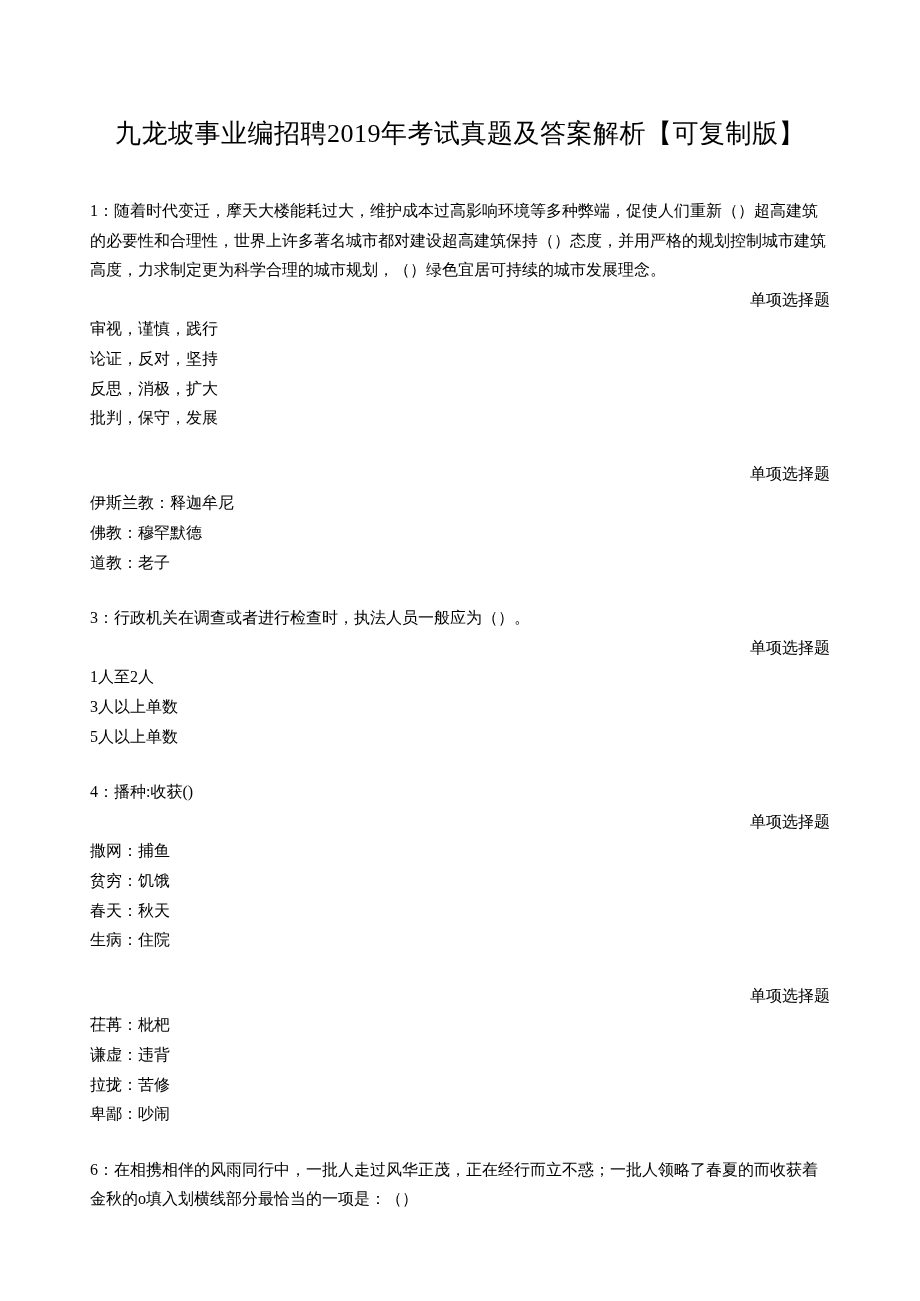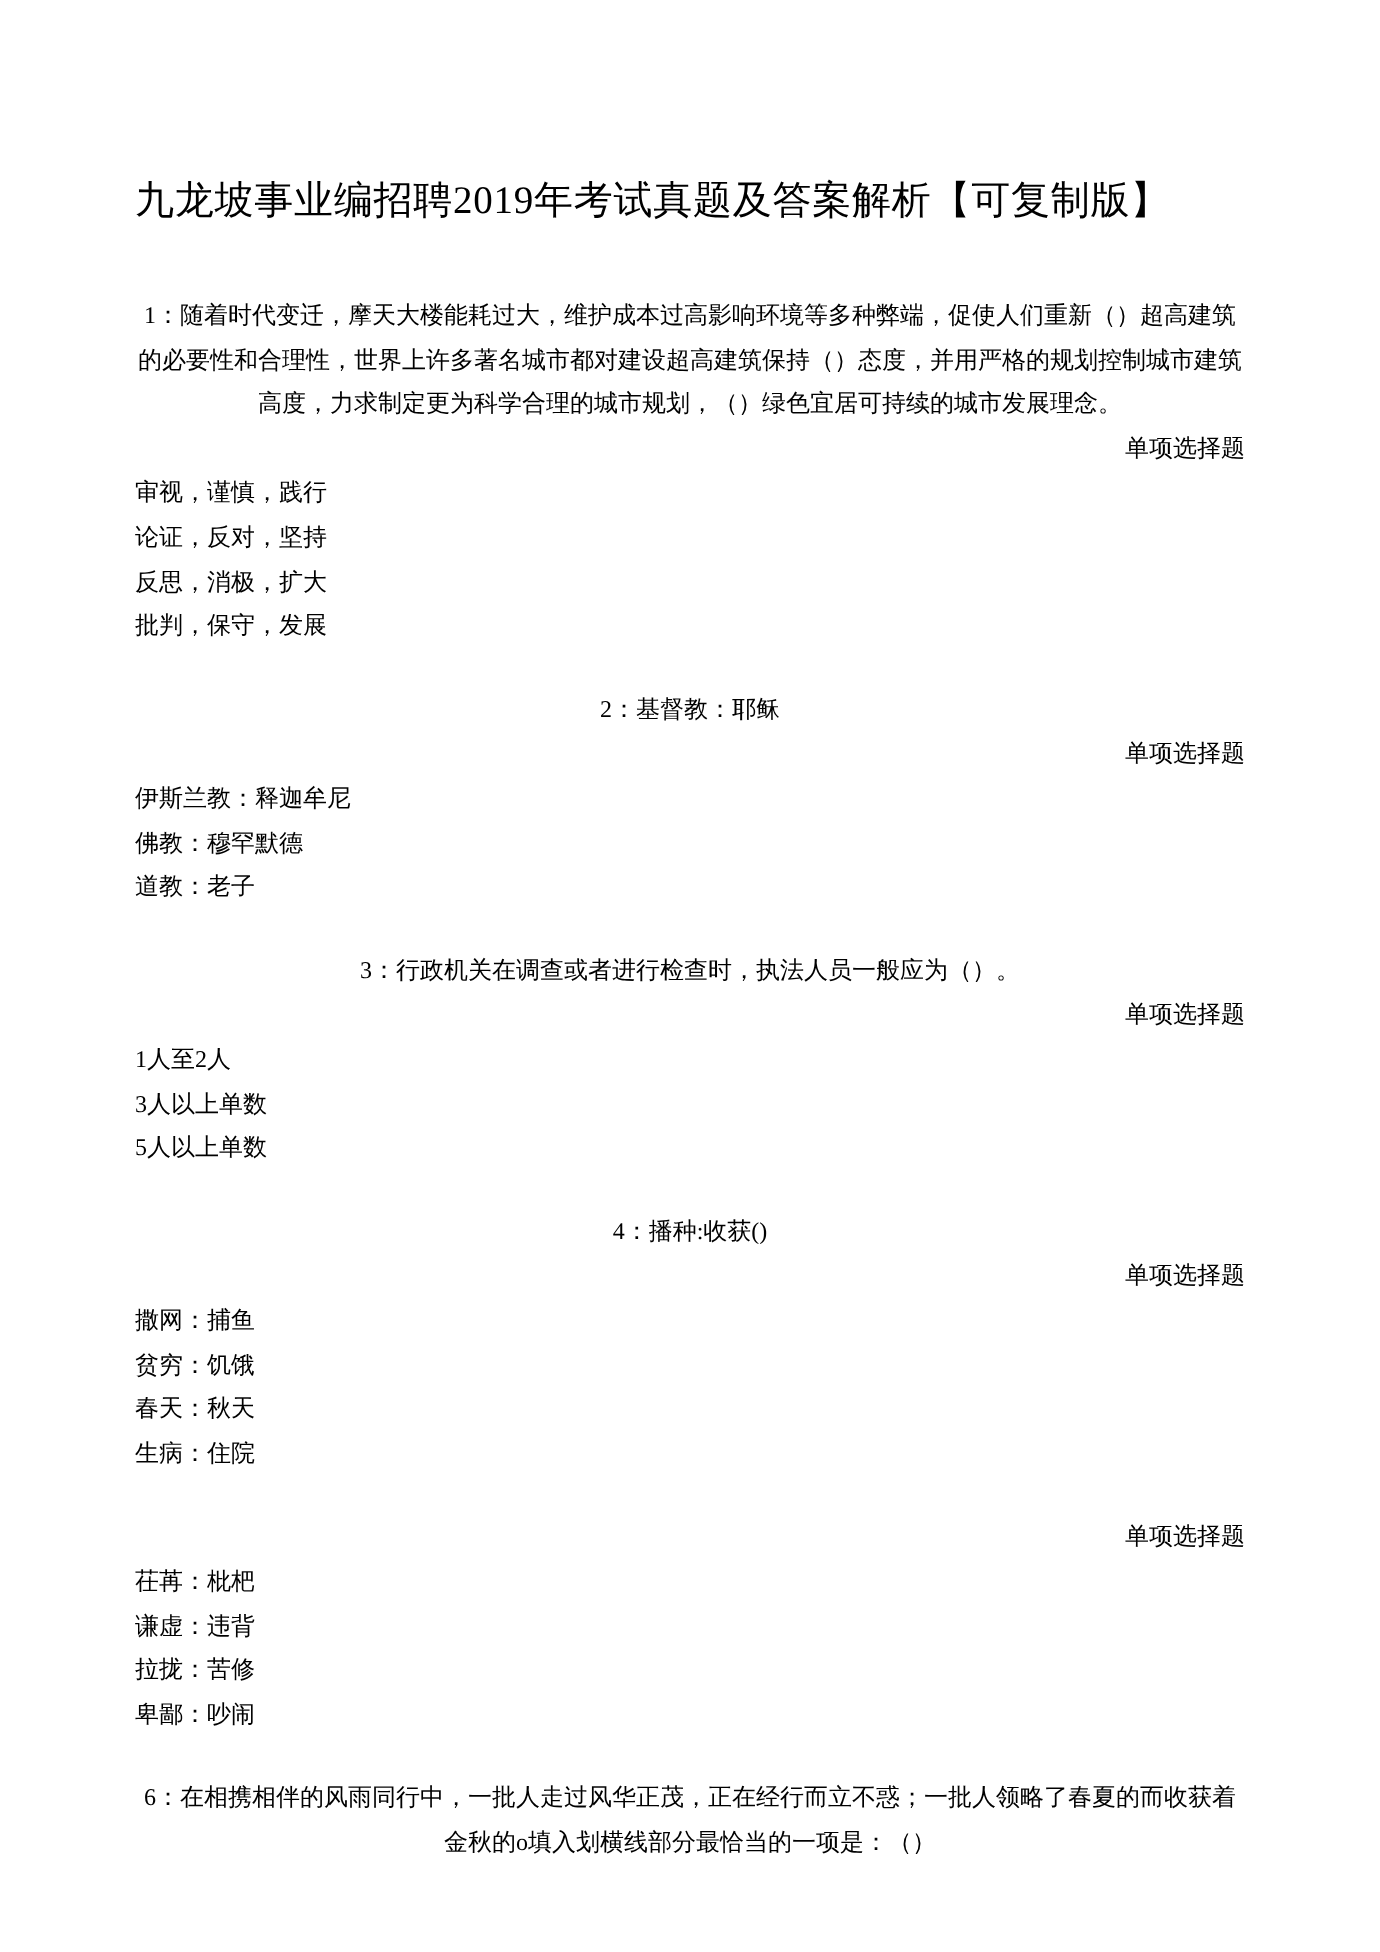--- a/index.html
+++ b/index.html
@@ -14,30 +14,29 @@
   .page {
     width: 920px;
     min-height: 1301px;
     padding: 110px 90px 60px 90px;
     box-sizing: border-box;
   }
   h1 {
     font-family: "SimSun", "宋体", serif;
     font-size: 26px;
     font-weight: normal;
-    text-align: left;
+    text-align: center;
     margin: 0 0 38px 0;
     letter-spacing: 0.5px;
   }
   .question {
     margin-bottom: 26px;
   }
   .q-text {
     margin: 0;
-    text-align: center;
   }
   .q-type {
     margin: 0;
     text-align: right;
   }
   .q-option {
     margin: 0;
   }
 </style>
 </head>
@@ -50,21 +49,20 @@
   <div class="question">
     <p class="q-text">1：随着时代变迁，摩天大楼能耗过大，维护成本过高影响环境等多种弊端，促使人们重新（）超高建筑的必要性和合理性，世界上许多著名城市都对建设超高建筑保持（）态度，并用严格的规划控制城市建筑高度，力求制定更为科学合理的城市规划，（）绿色宜居可持续的城市发展理念。</p>
     <p class="q-type">单项选择题</p>
     <p class="q-option">审视，谨慎，践行</p>
     <p class="q-option">论证，反对，坚持</p>
     <p class="q-option">反思，消极，扩大</p>
     <p class="q-option">批判，保守，发展</p>
   </div>
 
   <div class="question">
-    <p class="q-text">2：基督教：耶稣</p>
     <p class="q-type">单项选择题</p>
     <p class="q-option">伊斯兰教：释迦牟尼</p>
     <p class="q-option">佛教：穆罕默德</p>
     <p class="q-option">道教：老子</p>
   </div>
 
   <div class="question">
     <p class="q-text">3：行政机关在调查或者进行检查时，执法人员一般应为（）。</p>
     <p class="q-type">单项选择题</p>
     <p class="q-option">1人至2人</p>

